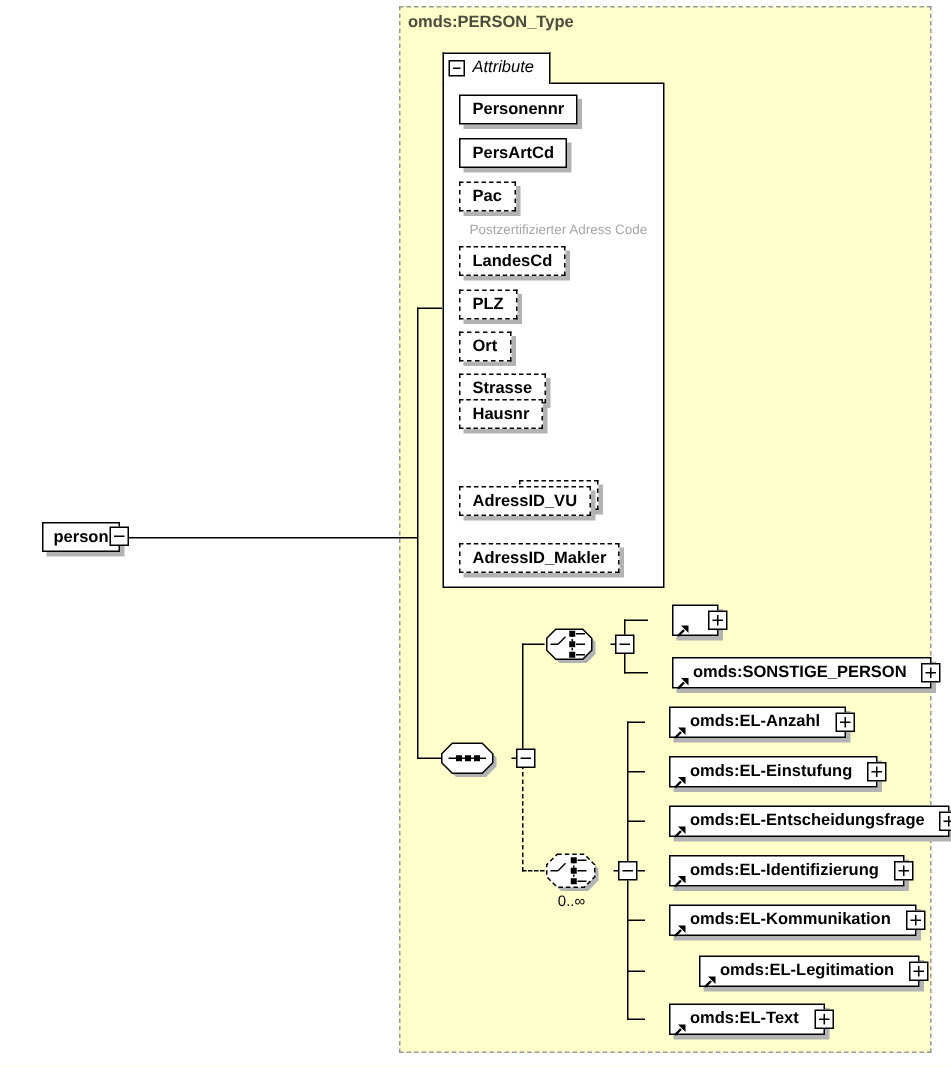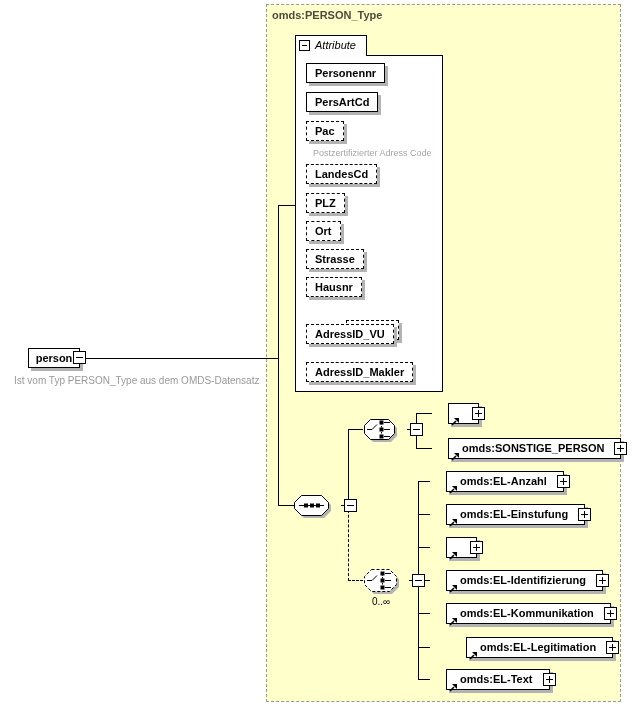--- a/index.html
+++ b/index.html
@@ -72,37 +72,36 @@
   <div class="hline" style="left:418px;top:547px;width:12px;"></div>
   <div class="hline" style="left:418px;top:580px;width:12px;"></div>
   <div class="hline" style="left:418px;top:613px;width:12px;"></div>
   <div class="hline" style="left:418px;top:647px;width:12px;"></div>
   <div class="hline" style="left:418px;top:679px;width:12px;"></div>
 
   <div class="node rootbox z5" style="left:12px;top:348px;">
     <span>person</span>
     <span class="pm on-box"></span>
   </div>
-  <div class="caption" style="left:14px;top:375px;">Ist vom Typ PERSON_Type aus dem OMDS-Datensatz</div>
 
   <div class="attr-tab">
     <span class="pm small" style="left:3px;top:4px;"></span>
     <span class="tab-label">Attribute</span>
   </div>
   <div class="attr-container"></div>
   <div id="attr-list">
       <div class="node attr z4" style="left: 306px; top: 63px;">Personennr</div>
       <div class="node attr z4" style="left: 306px; top: 92px;">PersArtCd</div>
       <div class="node attr z4 optional" style="left: 306px; top: 121px;">Pac</div>
       <div class="attr-caption z4" style="left: 313px; top: 148px;">Postzertifizierter Adress Code</div>
       <div class="node attr z4 optional" style="left: 306px; top: 164px;">LandesCd</div>
       <div class="node attr z4 optional" style="left: 306px; top: 193px;">PLZ</div>
       <div class="node attr z4 optional" style="left: 306px; top: 221px;">Ort</div>
       <div class="node attr z4 optional" style="left: 306px; top: 249px;">Strasse</div>
-      <div class="node attr z4 optional" style="left: 306px; top: 277px;">Hausnr</div>
+      <div class="node attr z4 optional" style="left: 306px; top: 266px;">Hausnr</div>
       <div class="node attr z4 optional" style="left: 306px; top: 320px; margin-left: 40px;">Zusatz</div>
       <div class="node attr z4 optional" style="left: 306px; top: 324px;">AdressID_VU</div>
       <div class="node attr z4 optional" style="left: 306px; top: 362px;">AdressID_Makler</div>
     </div>
 
   <svg class="hex" style="left:293px;top:494px;" width="42" height="28">
     <path d="M11 4 L31 4 L38 11 L38 17 L31 24 L11 24 L4 17 L4 11 Z" fill="#b3b3b3" stroke="none"></path>
     <path d="M8.5 1.5 L28.5 1.5 L35.5 8.5 L35.5 14.5 L28.5 21.5 L8.5 21.5 L1.5 14.5 L1.5 8.5 Z" fill="#fff" stroke="#000"></path>
     <line x1="6" y1="11.5" x2="31" y2="11.5" stroke="#000"></line>
     <rect x="11" y="9.5" width="4" height="4" fill="#000"></rect>
@@ -159,21 +158,21 @@
             <line x1="1" y1="8" x2="5" y2="4" stroke="#000" stroke-width="1.6"></line>
             <polygon points="3,1 8,1 8,6" fill="#000"></polygon>
           </svg></span><span class="lbl">omds:EL-Anzahl</span><span class="pm plus on-box"></span></div>
       <div class="node elbox z5" style="left: 430px; top: 504px;"><span class="ref-arrow"><svg width="9" height="9" viewBox="0 0 9 9">
             <line x1="1" y1="8" x2="5" y2="4" stroke="#000" stroke-width="1.6"></line>
             <polygon points="3,1 8,1 8,6" fill="#000"></polygon>
           </svg></span><span class="lbl">omds:EL-Einstufung</span><span class="pm plus on-box"></span></div>
       <div class="node elbox z5" style="left: 430px; top: 537px;"><span class="ref-arrow"><svg width="9" height="9" viewBox="0 0 9 9">
             <line x1="1" y1="8" x2="5" y2="4" stroke="#000" stroke-width="1.6"></line>
             <polygon points="3,1 8,1 8,6" fill="#000"></polygon>
-          </svg></span><span class="pm plus on-box"></span></div>
+          </svg></span><span class="lbl">omds:EL-Entscheidungsfrage</span><span class="pm plus on-box"></span></div>
       <div class="node elbox z5" style="left: 430px; top: 570px; text-align: right;"><span class="ref-arrow"><svg width="9" height="9" viewBox="0 0 9 9">
             <line x1="1" y1="8" x2="5" y2="4" stroke="#000" stroke-width="1.6"></line>
             <polygon points="3,1 8,1 8,6" fill="#000"></polygon>
           </svg></span><span class="lbl">omds:EL-Identifizierung</span><span class="pm plus on-box"></span></div>
       <div class="node elbox z5" style="left: 430px; top: 603px;"><span class="ref-arrow"><svg width="9" height="9" viewBox="0 0 9 9">
             <line x1="1" y1="8" x2="5" y2="4" stroke="#000" stroke-width="1.6"></line>
             <polygon points="3,1 8,1 8,6" fill="#000"></polygon>
           </svg></span><span class="lbl">omds:EL-Kommunikation</span><span class="pm plus on-box"></span></div>
       <div class="node elbox z5" style="left: 450px; top: 637px;"><span class="ref-arrow"><svg width="9" height="9" viewBox="0 0 9 9">
             <line x1="1" y1="8" x2="5" y2="4" stroke="#000" stroke-width="1.6"></line>

